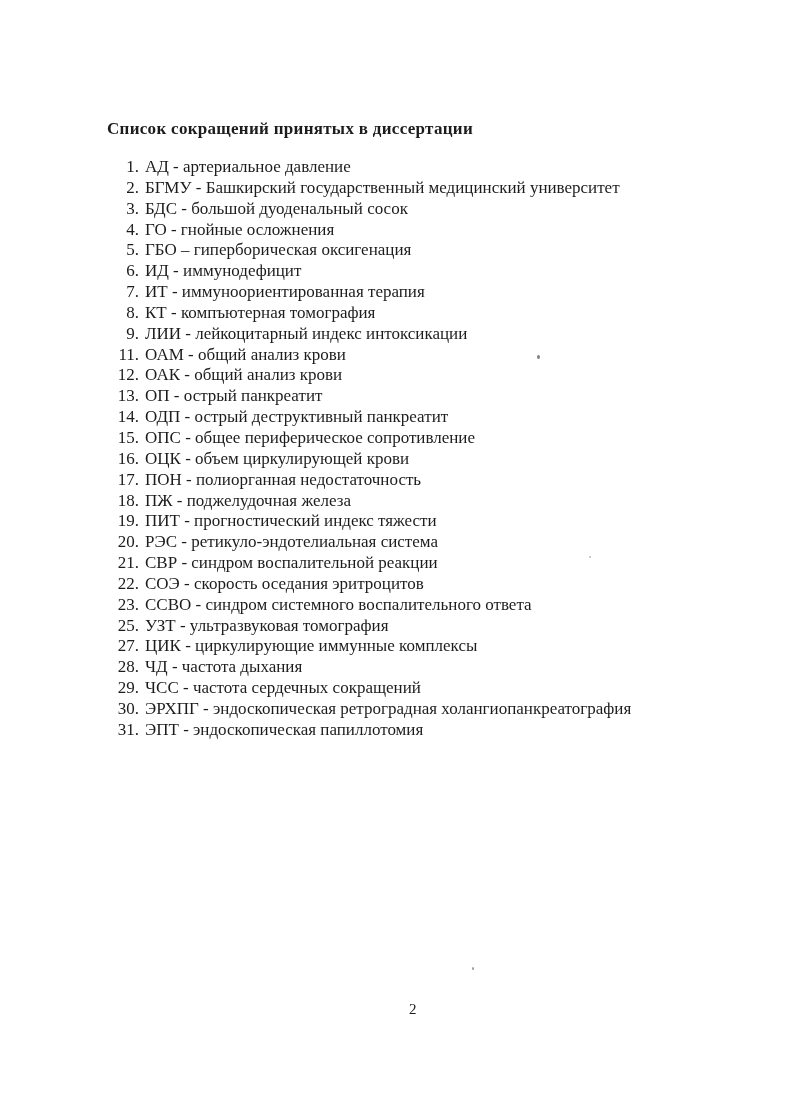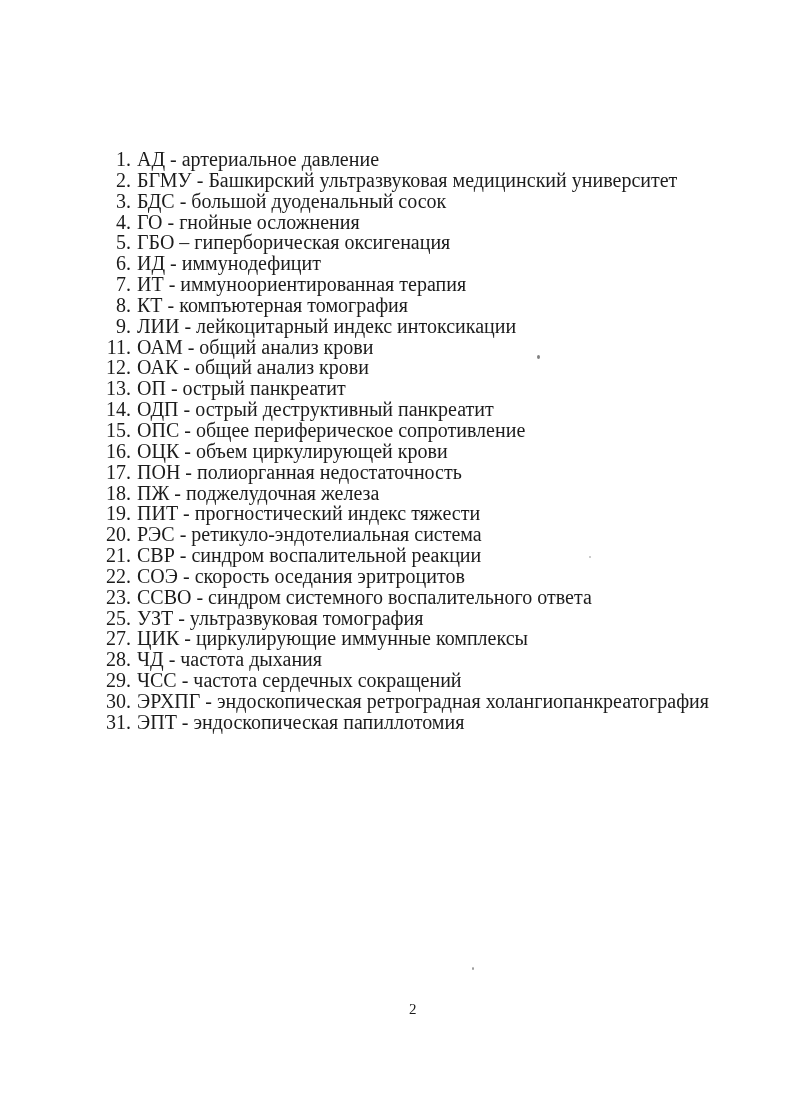--- a/index.html
+++ b/index.html
@@ -23,24 +23,24 @@
     margin: 0;
     font-size: 17px;
     font-weight: bold;
     letter-spacing: 0.3px;
     white-space: nowrap;
   }
   .abbr-list {
     position: absolute;
     left: 104px;
     top: 149px;
-    margin: 0;
+    margin: 8px;
     padding: 0;
     list-style: none;
-    font-size: 20px;
+    font-size: 17px;
   }
   .abbr-item {
     height: 20.85px;
     line-height: 20.85px;
     white-space: nowrap;
   }
   .abbr-num {
     display: inline-block;
     width: 27px;
     text-align: right;
@@ -60,28 +60,29 @@
   }
   .speck-1 { left: 537px; top: 355px; width: 3px; height: 4px; }
   .speck-2 { left: 589px; top: 556px; width: 2px; height: 2px; opacity: 0.4; }
   .speck-3 { left: 472px; top: 967px; width: 2px; height: 3px; opacity: 0.6; }
 </style>
 </head>
 <body>
 
 <div class="page">
 
+  <h1 class="title">Список сокращений принятых в диссертации</h1>
 
   <ol class="abbr-list" id="abbr-list">
   <li class="abbr-item">
     <span class="abbr-num">1.</span><span class="abbr-text">АД - артериальное давление</span>
   </li>
 
   <li class="abbr-item">
-    <span class="abbr-num">2.</span><span class="abbr-text">БГМУ - Башкирский ультразвуковая медицинский университет</span>
+    <span class="abbr-num">2.</span><span class="abbr-text">БГМУ - Башкирский государственный медицинский университет</span>
   </li>
 
   <li class="abbr-item">
     <span class="abbr-num">3.</span><span class="abbr-text">БДС - большой дуоденальный сосок</span>
   </li>
 
   <li class="abbr-item">
     <span class="abbr-num">4.</span><span class="abbr-text">ГО - гнойные осложнения</span>
   </li>
 

